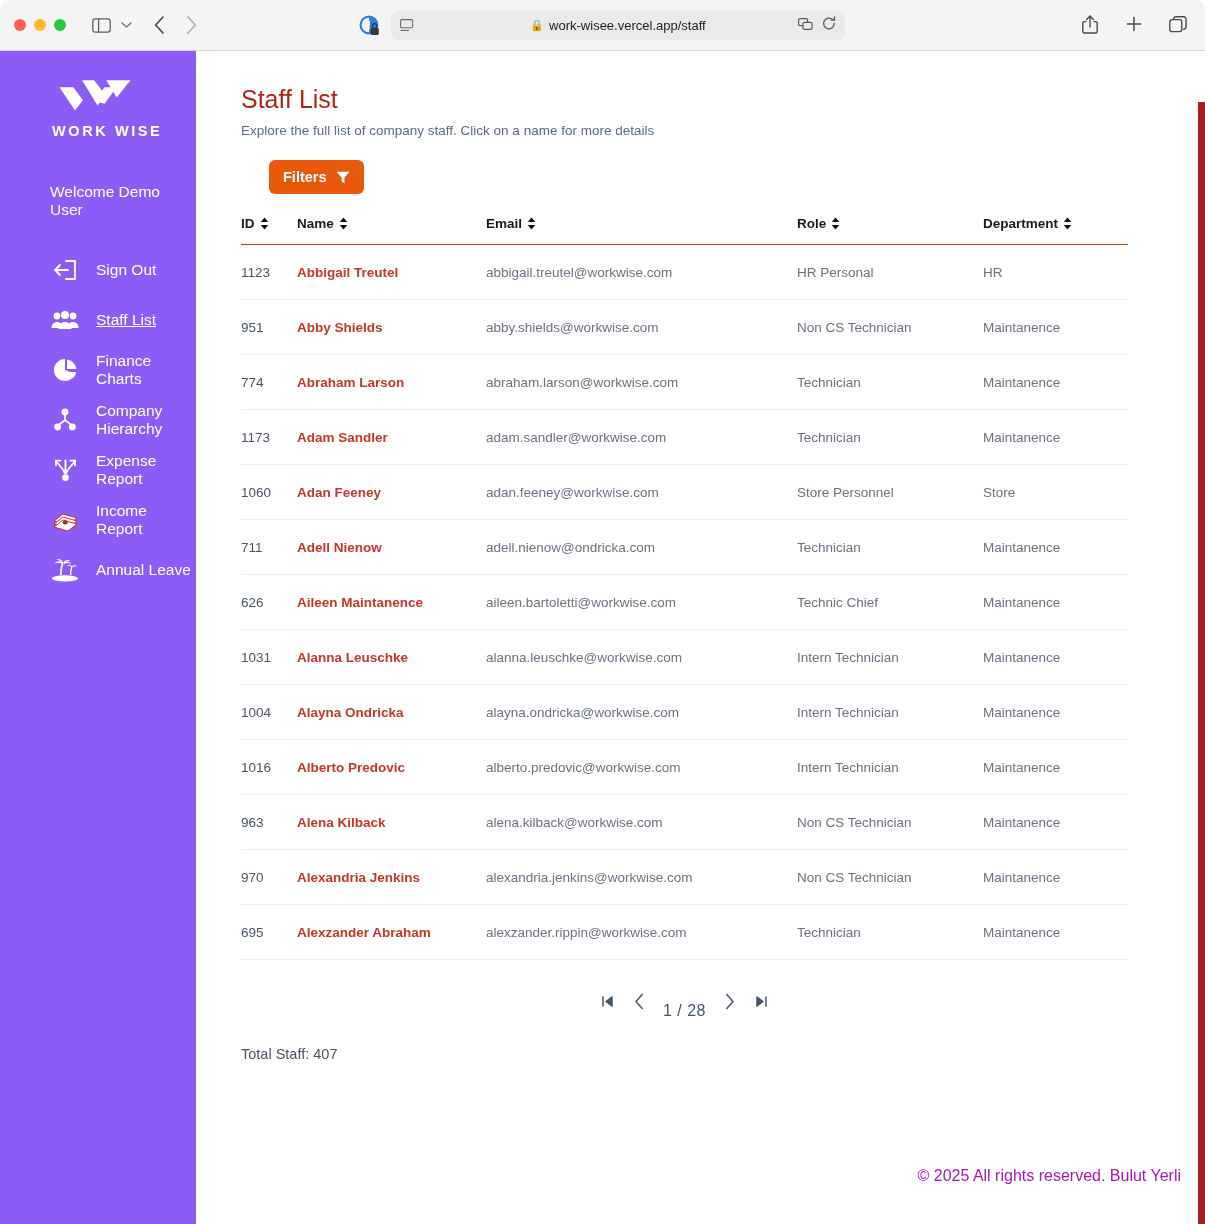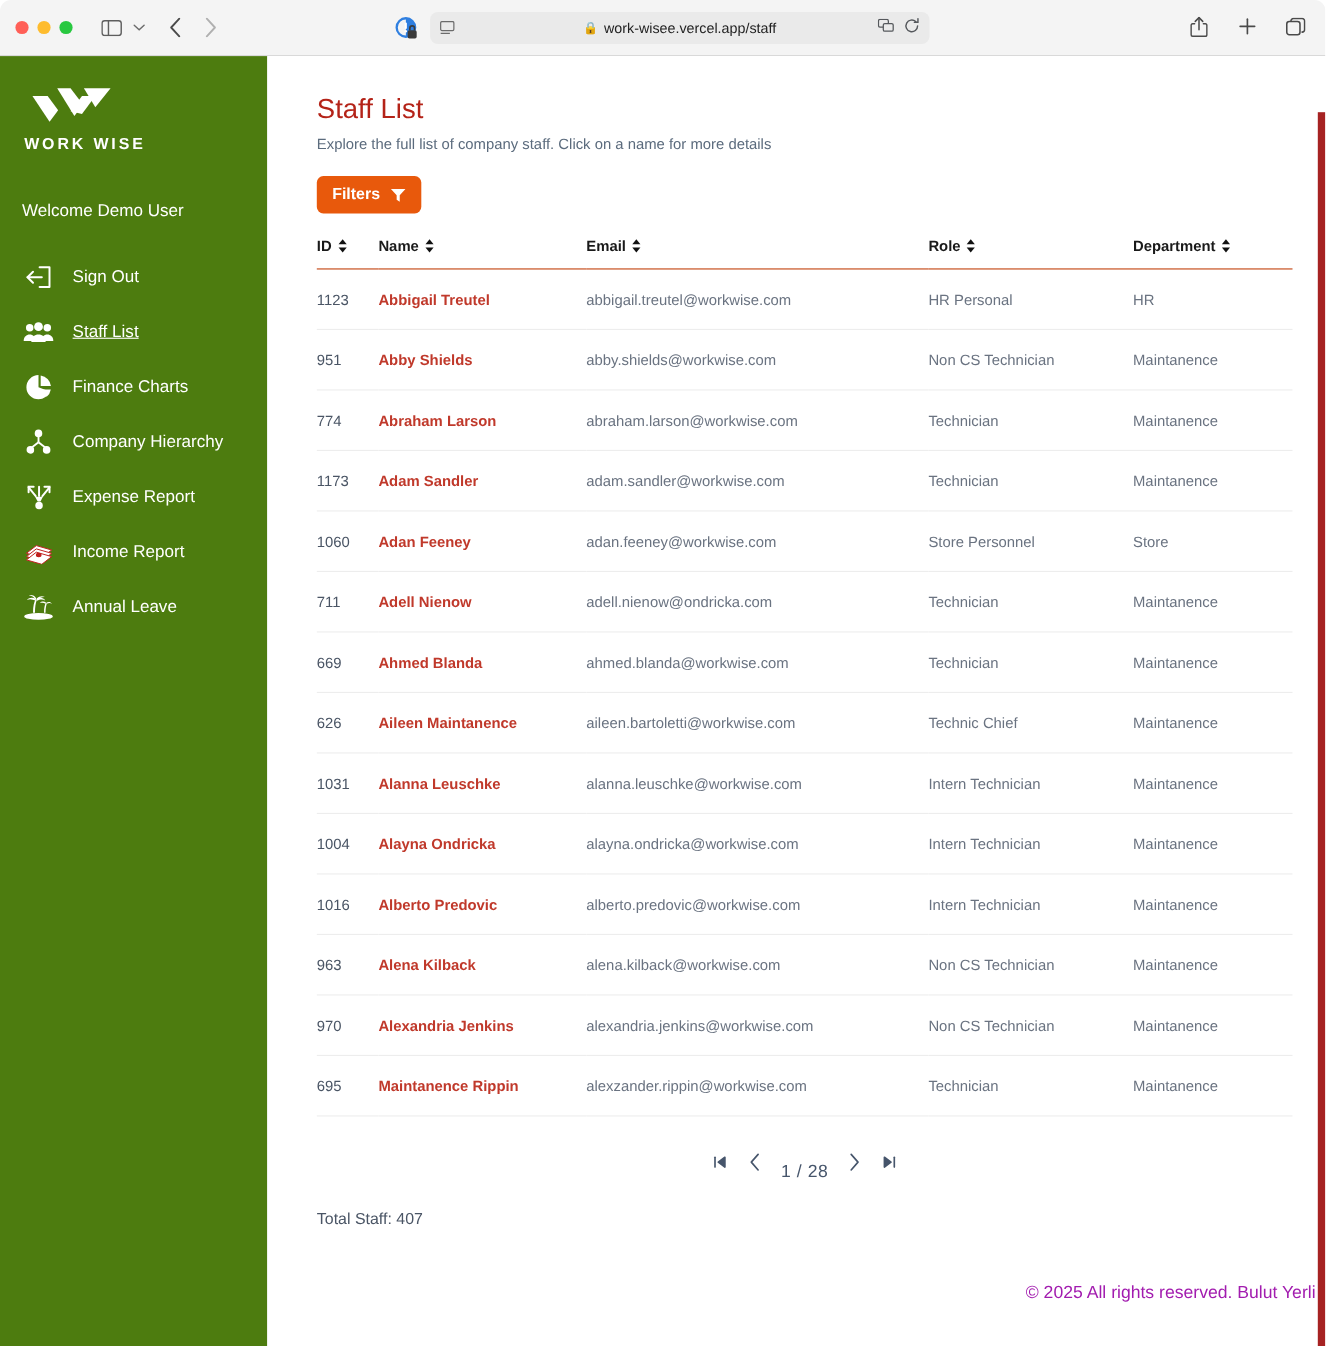--- a/index.html
+++ b/index.html
@@ -76,24 +76,25 @@
     position: absolute; right: 16px; top: 11px;
     display: flex; align-items: center; gap: 22px;
   }
   .chrome-right .chrome-btn { width: 22px; height: 26px; }
 
   
   .page { display: flex; height: 1173px; position: relative; }
 
   
   .sidebar {
-    width: 243px; flex: none;
-    background: #4d7c0f;
+    width: 196px; flex: none;
+    background: #8b5cf6;
     color: #ffffff;
     padding-top: 22px;
+    padding-left: 30px;
   }
   .logo-block { padding: 0 0 0 22px; margin-bottom: 44px; }
   .logo-mark { width: 78px; height: 44px; display:block; margin-left: 4px; }
   .logo-word {
     font-size: 14.5px; font-weight: bold; letter-spacing: 2.6px;
     margin-top: 6px; color: #fff;
   }
   .welcome {
     font-size: 15.5px; padding: 0 0 0 20px; margin-bottom: 26px; color: #fff;
   }
@@ -124,20 +125,21 @@
   }
   .page-sub { font-size: 13.5px; color: #5b6b7d; margin-bottom: 22px; }
   .filters-btn {
     background: #e8590c; color: #fff;
     border: none; border-radius: 6px;
     font-size: 14.5px; font-weight: bold;
     padding: 9px 14px;
     display: inline-flex; align-items: center; gap: 9px;
     cursor: pointer;
     font-family: "Liberation Sans", sans-serif;
+    margin-left: 28px;
   }
   .funnel { width: 14px; height: 13px; }
 
   table { width: 887px; border-collapse: collapse; margin-top: 22px; }
   th {
     text-align: left;
     font-size: 13.5px; font-weight: bold; color: #1a1a1a;
     padding: 0 0 13px 0;
     border-bottom: 1px solid #c2410c;
     cursor: pointer;
@@ -497,27 +499,20 @@
               <td class="c-dept">Store</td>
             </tr>
             <tr>
               <td class="c-id">711</td>
               <td class="c-name"><a>Adell Nienow</a></td>
               <td class="c-email">adell.nienow@ondricka.com</td>
               <td class="c-role">Technician</td>
               <td class="c-dept">Maintanence</td>
             </tr>
             <tr>
-              <td class="c-id">669</td>
-              <td class="c-name"><a>Ahmed Blanda</a></td>
-              <td class="c-email">ahmed.blanda@workwise.com</td>
-              <td class="c-role">Technician</td>
-              <td class="c-dept">Maintanence</td>
-            </tr>
-            <tr>
               <td class="c-id">626</td>
               <td class="c-name"><a>Aileen Maintanence</a></td>
               <td class="c-email">aileen.bartoletti@workwise.com</td>
               <td class="c-role">Technic Chief</td>
               <td class="c-dept">Maintanence</td>
             </tr>
             <tr>
               <td class="c-id">1031</td>
               <td class="c-name"><a>Alanna Leuschke</a></td>
               <td class="c-email">alanna.leuschke@workwise.com</td>
@@ -547,21 +542,21 @@
             </tr>
             <tr>
               <td class="c-id">970</td>
               <td class="c-name"><a>Alexandria Jenkins</a></td>
               <td class="c-email">alexandria.jenkins@workwise.com</td>
               <td class="c-role">Non CS Technician</td>
               <td class="c-dept">Maintanence</td>
             </tr>
             <tr>
               <td class="c-id">695</td>
-              <td class="c-name"><a>Maintanence Rippin</a></td>
+              <td class="c-name"><a>Alexzander Abraham</a></td>
               <td class="c-email">alexzander.rippin@workwise.com</td>
               <td class="c-role">Technician</td>
               <td class="c-dept">Maintanence</td>
             </tr>
           </tbody>
       </table>
 
       <div class="pagination">
         <button class="pg-btn">
           <svg width="13" height="13" viewBox="0 0 13 13" fill="none" stroke="#46556b" stroke-width="1.5" stroke-linecap="round" stroke-linejoin="round">

